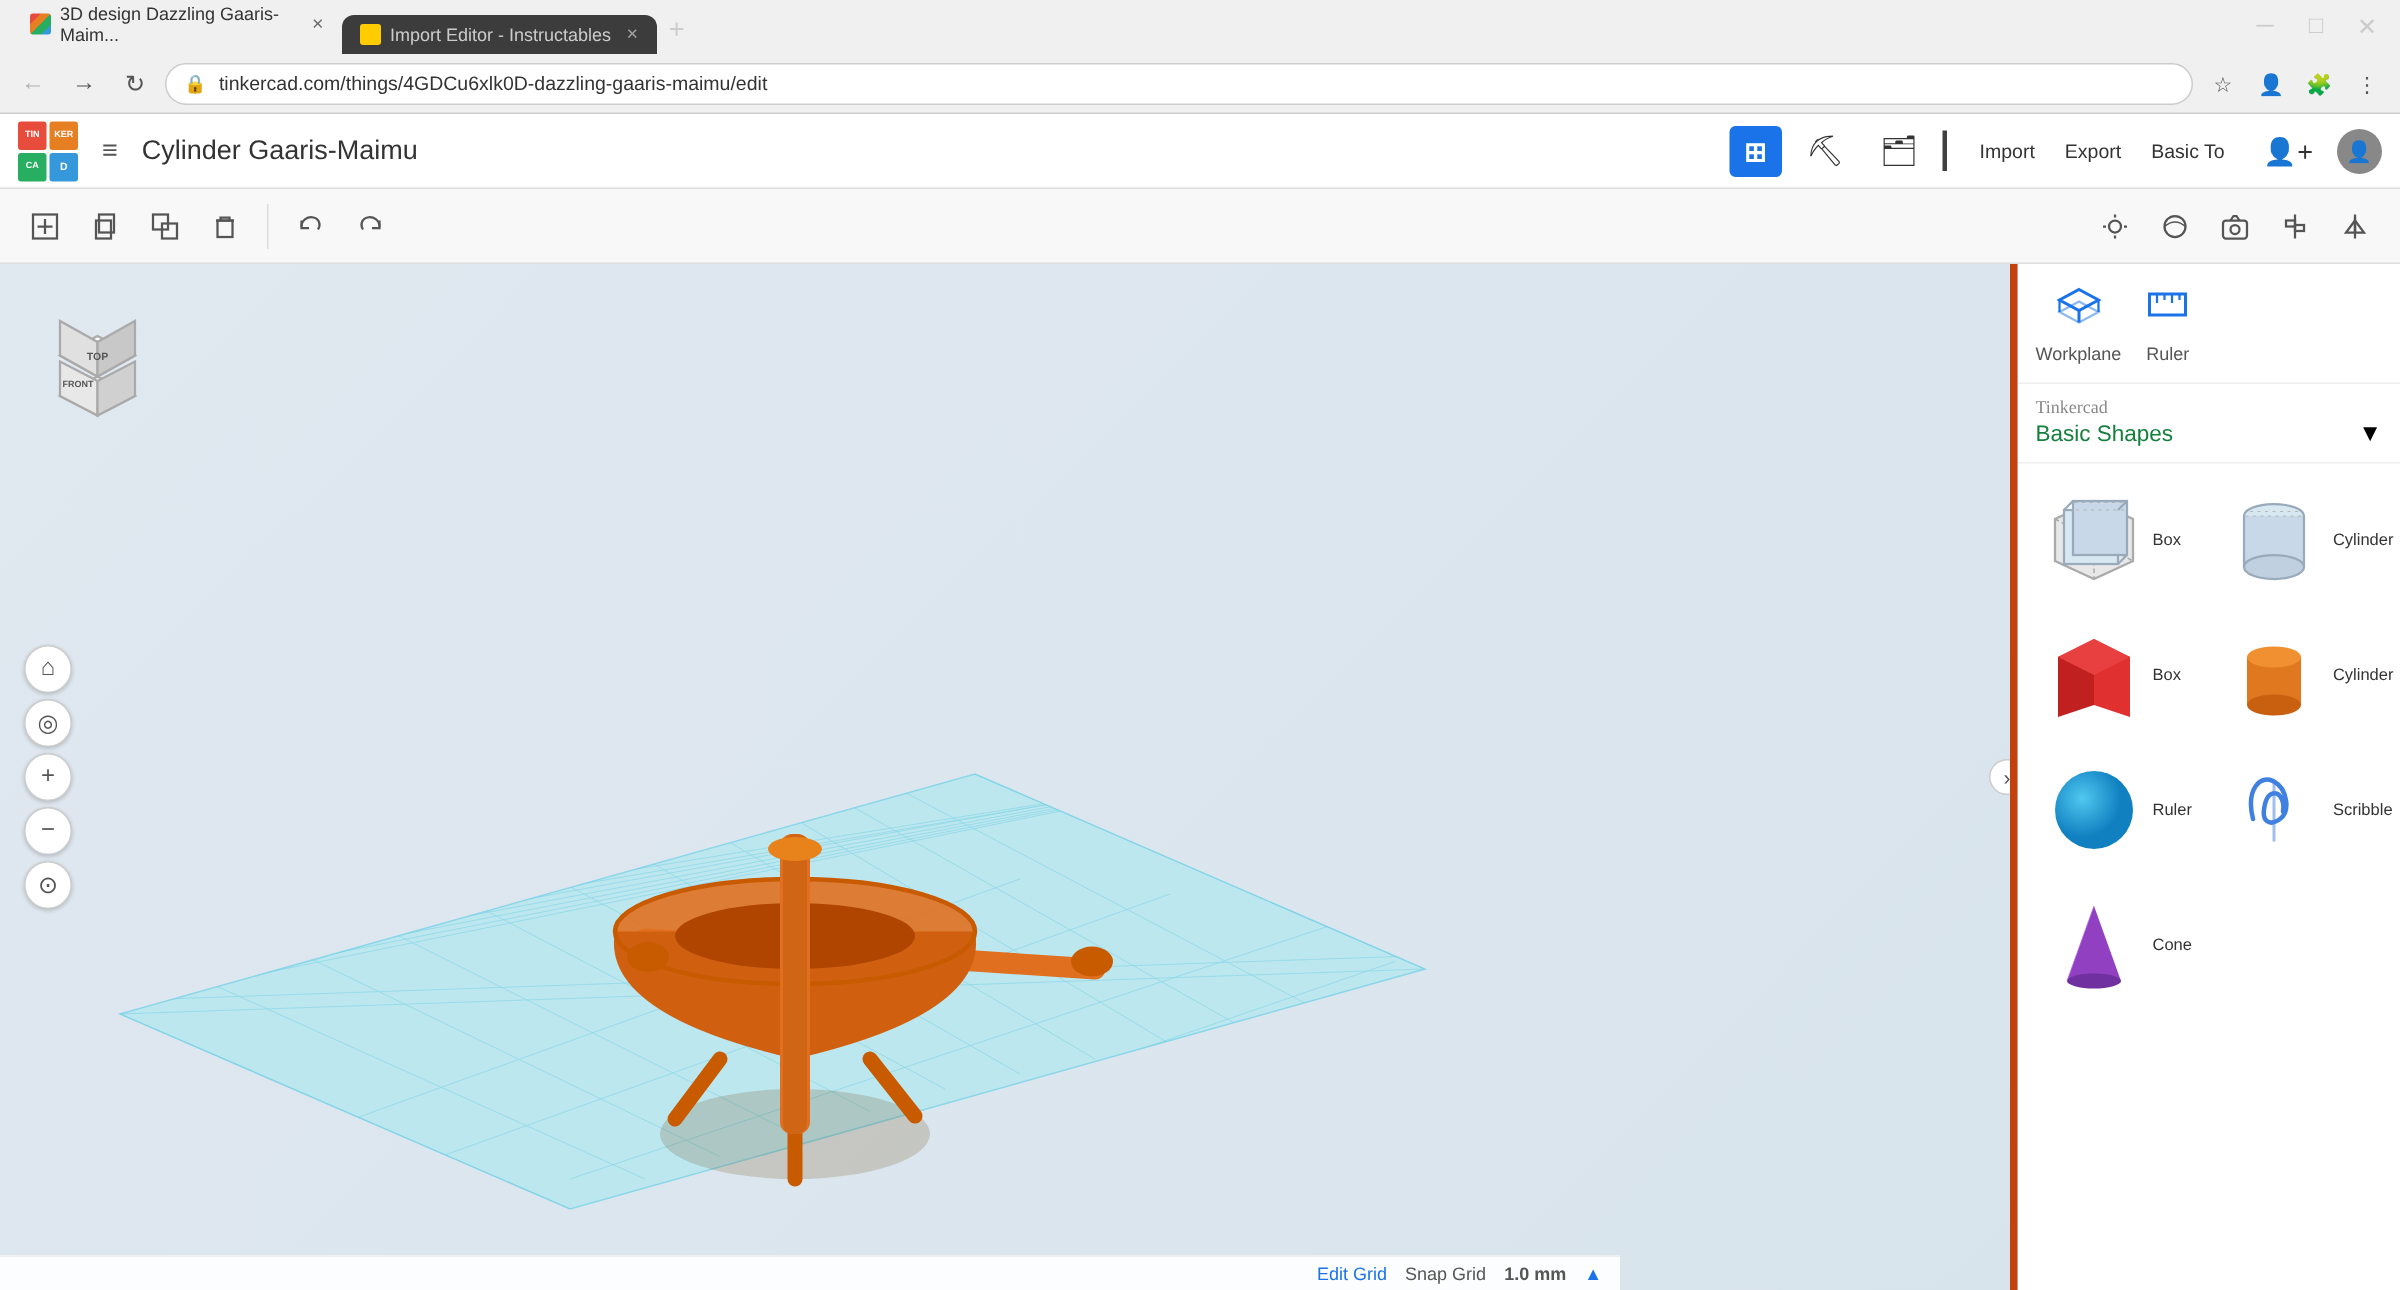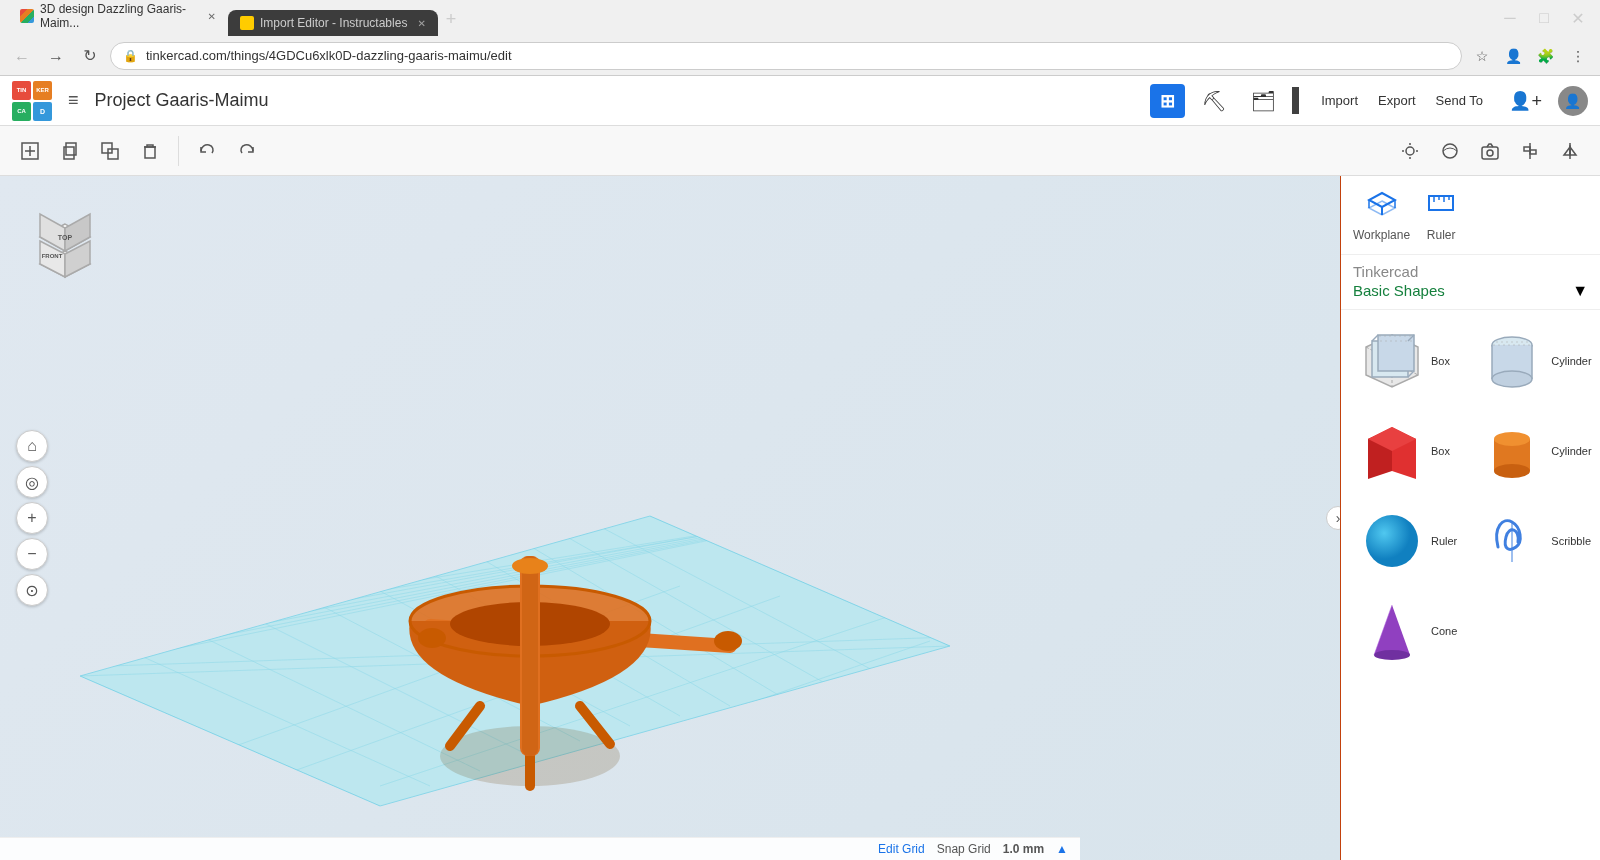--- a/index.html
+++ b/index.html
@@ -27,21 +27,21 @@
     .logo-tin { background: #e74c3c; }
     .logo-ker { background: #e67e22; }
     .logo-ca { background: #27ae60; }
     .logo-d { background: #3498db; }
     .menu-btn { border: none; background: none; cursor: pointer; font-size: 18px; color: #555; padding: 4px; }
     .project-name { font-size: 18px; color: #333; font-weight: 500; flex: 1; }
     .header-actions { display: flex; align-items: center; gap: 8px; }
     .header-btn { background: none; border: none; cursor: pointer; padding: 4px 8px; font-size: 13px; color: #333; }
     .header-icon-btn { background: #1a73e8; border: none; cursor: pointer; padding: 6px 10px; border-radius: 4px; color: white; font-size: 13px; font-weight: bold; }
     .header-icon-btn.grid-btn { background: #1a73e8; }
-    .import-export-btns { display: flex; gap: 0; border-left: 7px solid #404040; padding-left: 12px; }
+    .import-export-btns { display: flex; gap: 0; border-left: 3px solid #404040; padding-left: 12px; }
     .imp-btn { background: none; border: none; cursor: pointer; font-size: 13px; color: #333; padding: 6px 10px; }
     .avatar { width: 30px; height: 30px; border-radius: 50%; background: #aaa; cursor: pointer; }
 
     
     .toolbar { background: #f8f8f8; height: 50px; display: flex; align-items: center; padding: 0 12px; gap: 4px; border-bottom: 1px solid #ddd; }
     .tool-btn { background: none; border: none; cursor: pointer; padding: 6px 8px; border-radius: 4px; font-size: 18px; color: #555; display: flex; align-items: center; }
     .tool-separator { width: 1px; height: 30px; background: #ddd; margin: 0 6px; }
     .toolbar-spacer { flex: 1; }
 
     
@@ -52,28 +52,28 @@
     .viewport-canvas { width: 100%; height: 100%; background: linear-gradient(135deg, #e0e8f0 0%, #d8e4ec 100%); position: relative; }
 
     
     .view-cube { position: absolute; top: 20px; left: 20px; width: 90px; height: 90px; }
 
     
     .zoom-controls { position: absolute; left: 16px; top: 50%; transform: translateY(-50%); display: flex; flex-direction: column; gap: 4px; }
     .zoom-btn { width: 32px; height: 32px; background: white; border: 1px solid #ccc; border-radius: 50%; cursor: pointer; display: flex; align-items: center; justify-content: center; font-size: 16px; color: #555; box-shadow: 0 1px 3px rgba(0,0,0,0.2); }
 
     
-    .right-panel { width: 260px; background: white; border-left: 1px solid #c2410c; display: flex; flex-direction: column; overflow-y: auto; }
+    .right-panel { width: 260px; background: white; border-left: 5px solid #c2410c; display: flex; flex-direction: column; overflow-y: auto; }
     .panel-top { padding: 12px; display: flex; gap: 16px; border-bottom: 1px solid #eee; }
     .panel-section-btn { display: flex; flex-direction: column; align-items: center; gap: 4px; cursor: pointer; font-size: 12px; color: #555; background: none; border: none; }
     .panel-icon { font-size: 24px; color: #1a73e8; }
 
     
     .shapes-category { padding: 8px 12px; border-bottom: 1px solid #eee; }
-    .category-label { font-size: 15px; color: #888; }
+    .category-label { font-size: 12px; color: #888; font-family: Liberation Serif, serif; }
     .category-select { width: 100%; background: none; border: none; font-size: 15px; color: #15803d; cursor: pointer; padding: 2px 0; font-weight: 500; }
     .shapes-grid { display: grid; grid-template-columns: 1fr 1fr; gap: 4px; padding: 8px; }
     .shape-item { display: flex; flex-direction: row; align-items: center; gap: 4px; padding: 8px; cursor: pointer; border-radius: 4px; }
     .shape-label { font-size: 11px; color: #333; text-align: center; }
     .shape-img { width: 70px; height: 70px; display: flex; align-items: center; justify-content: center; }
 
     
     .collapse-arrow { position: absolute; left: calc(1600px - 260px - 14px); top: 50%; transform: translateY(-50%); background: white; border: 1px solid #ccc; border-radius: 50%; width: 24px; height: 24px; display: flex; align-items: center; justify-content: center; cursor: pointer; font-size: 14px; color: #555; z-index: 10; }
 
     
@@ -120,33 +120,33 @@
 </div>
 
 <div class="app-header">
   <div class="tinkercad-logo">
     <div class="logo-cell logo-tin" style="font-size:6px;">TIN</div>
     <div class="logo-cell logo-ker" style="font-size:6px;">KER</div>
     <div class="logo-cell logo-ca" style="font-size:6px;">CA</div>
     <div class="logo-cell logo-d" style="font-size:7px;">D</div>
   </div>
   <button class="menu-btn">≡</button>
-  <span class="project-name">Project Gaaris-Maimu</span>
+  <span class="project-name">Cylinder Gaaris-Maimu</span>
   <div class="header-actions">
 
     <button class="header-icon-btn grid-btn" style="font-size:18px;">⊞</button>
 
     <button class="header-btn" style="font-size:20px;">⛏</button>
 
     <button class="header-btn" style="font-size:20px;">🗂</button>
 
     <div class="import-export-btns">
       <button class="imp-btn">Import</button>
       <button class="imp-btn">Export</button>
-      <button class="imp-btn">Send To</button>
+      <button class="imp-btn">Basic To</button>
     </div>
 
     <button class="header-btn" style="font-size:18px;">👤+</button>
 
     <div class="avatar" style="background: #888; display:flex; align-items:center; justify-content:center; color:white; font-size:14px;">👤</div>
   </div>
 </div>
 
 <div class="toolbar">
   <button class="tool-btn" title="New">

